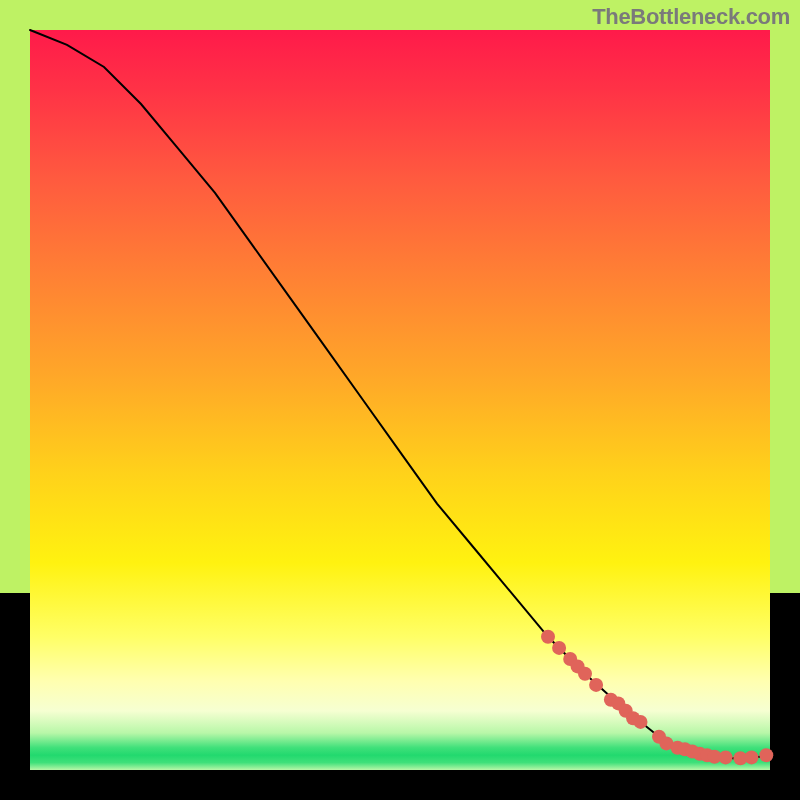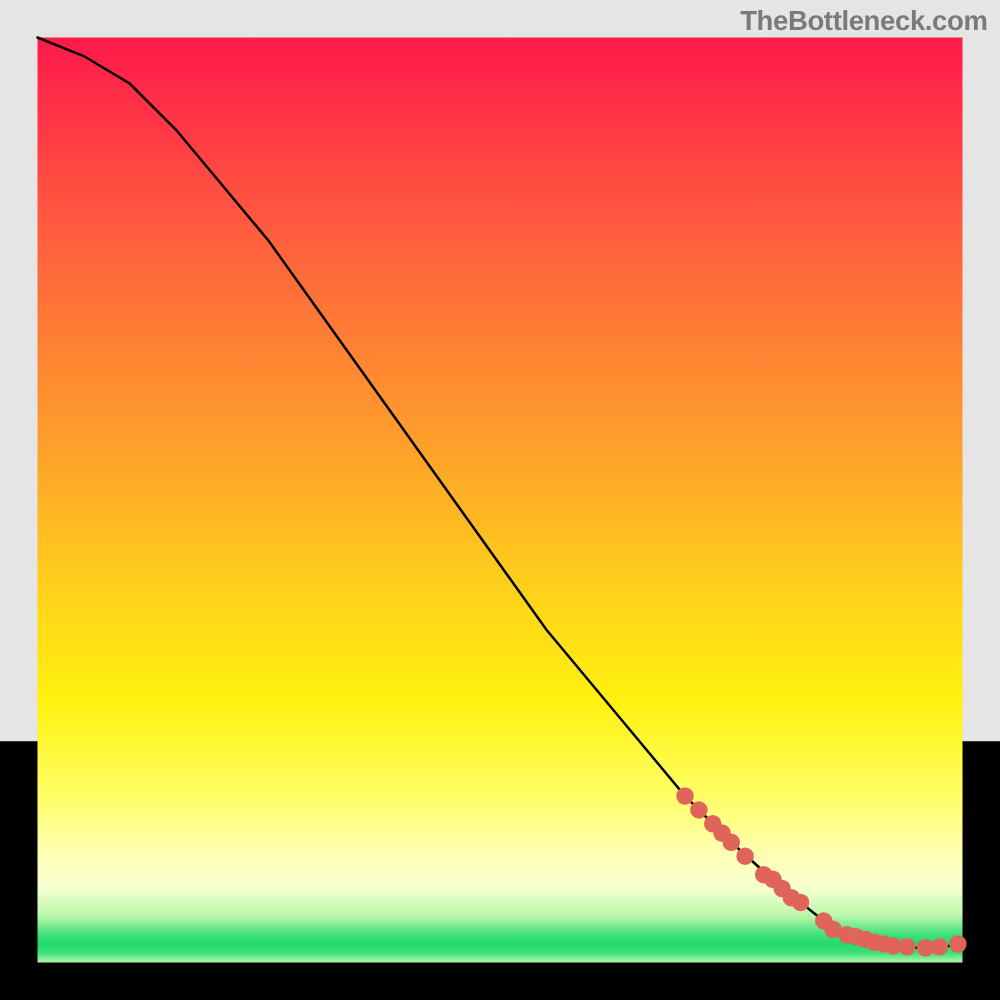--- a/index.html
+++ b/index.html
@@ -1,21 +1,21 @@
 <!DOCTYPE html>
 <html><head>
 <meta charset="utf-8">
 <style>
   * { margin: 0; padding: 0; box-sizing: border-box; }
   html, body { width: 800px; height: 800px; overflow: hidden; background: #000; }
   .container {
     position: relative;
     width: 800px;
     height: 593px;
-    background: #e5e5e5;
+    background: #bef264;
     text-align: right;
   }
   .watermark {
     position: absolute;
     top: 4px;
     right: 10px;
     font-family: Arial, Helvetica, sans-serif;
     font-size: 22px;
     font-weight: 600;
     color: #7a7a7a;

